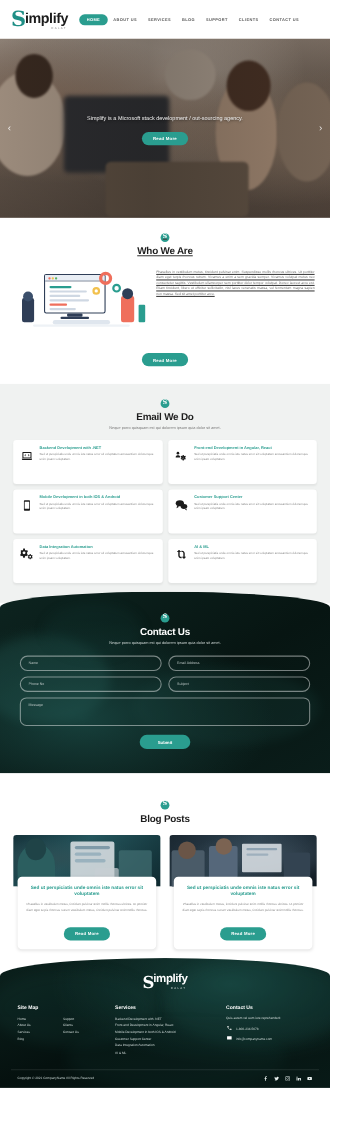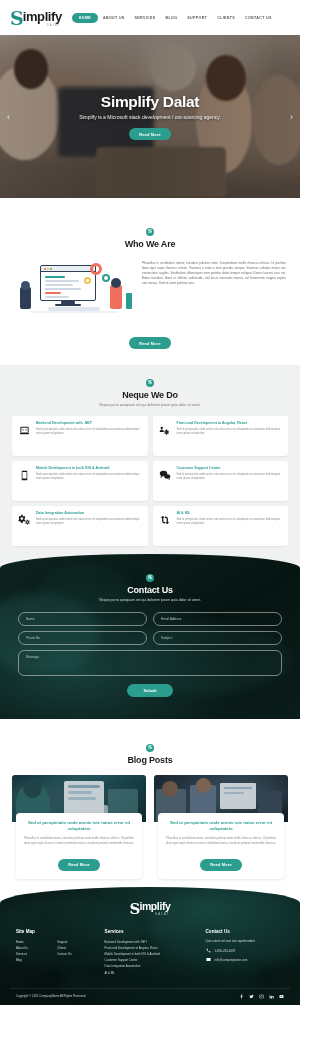--- a/index.html
+++ b/index.html
@@ -90,21 +90,21 @@
   }
   .sec-title {
     text-align:center; font-size:9px; font-weight:700; color:#1d1d1d;
     letter-spacing:-0.2px;
   }
   .sec-sub {
     text-align:center; font-size:3.5px; color:#7a7a7a; margin-top:3px;
   }
 
   
-  .who { background:#fff; padding:30px 14px 16px; }
+  .who { background:#fff; padding:14px 14px 16px;text-decoration:underline; }
   .who-body { display:flex; gap:8px; align-items:flex-start; margin-top:10px; }
   .who-illu { width:120px; height:62px; position:relative; flex:0 0 120px; }
   .who-text { flex:1; padding-top:2px; }
   .who-text p {
     font-size:3.1px; line-height:1.62; color:#6f6f6f; text-align:justify;
   }
   .who-btn-wrap { text-align:center; margin-top:9px; }
 
   
   .il { position:absolute; }
@@ -257,21 +257,20 @@
       <div class="hf" style="left:196px; top:34px; width:56px; height:104px; background:#b99c84;"></div>
       <div class="hf" style="left:206px; top:20px; width:40px; height:46px; background:#4a3124;"></div>
       <div class="hf" style="left:252px; top:40px; width:54px; height:90px; background:#8e7a68;"></div>
       <div class="hf" style="left:150px; top:10px; width:46px; height:46px; background:#c3b4a5;"></div>
       <div class="hf" style="left:96px; top:112px; width:130px; height:50px; background:#6b5b4c; border-radius:5px;"></div>
     </div>
     <div class="hero-shade"></div>
     <div class="hero-arrow left">‹</div>
     <div class="hero-arrow right">›</div>
     <div class="hero-inner">
-      <div class="hero-title">Simplify Dalat</div>
       <div class="hero-sub">Simplify is a Microsoft stack development / out-sourcing agency.</div>
       <button class="btn-teal">Read More</button>
     </div>
   </div>
 
   <div class="who">
     <div class="sec-badge">S</div>
     <div class="sec-title">Who We Are</div>
     <div class="who-body">
       <div class="who-illu">
@@ -304,21 +303,21 @@
         <p>Phasellus in vestibulum metus, tincidunt pulvinar enim. Suspendisse mollis rhoncus ultrices. Ut porttitor diam eget turpis rhoncus rutrum. Vivamus a enim a sem gravida semper. Vivamus volutpat metus nec consectetur sagittis. Vestibulum ullamcorper sem porttitor dolor tempor volutpat. Donec laoreet arcu est. Etiam tincidunt, libero ut efficitur sollicitudin, nisl lacus venenatis massa, vel fermentum magna sapien non massa. Sed sit amet porttitor arcu.</p>
       </div>
     </div>
     <div class="who-btn-wrap">
       <button class="btn-teal">Read More</button>
     </div>
   </div>
 
   <div class="what">
     <div class="sec-badge">S</div>
-    <div class="sec-title">Neque We Do</div>
+    <div class="sec-title">Email We Do</div>
     <div class="sec-sub">Neque porro quisquam est qui dolorem ipsum quia dolor sit amet.</div>
     <div class="cards">
 
       <div class="card">
         <div class="card-icon">
           <svg viewBox="0 0 24 24" width="11" height="11" fill="currentColor">
               <path d="M4 4h16a1 1 0 0 1 1 1v11H3V5a1 1 0 0 1 1-1zm1 2v9h14V6H5zM2 17h20v1.5a1.5 1.5 0 0 1-1.5 1.5h-17A1.5 1.5 0 0 1 2 18.5V17z"></path>
               <path d="M9.2 8.4 7 10.6l2.2 2.2.8-.9-1.3-1.3 1.3-1.3-.8-.9zm5.6 0-.8.9 1.3 1.3-1.3 1.3.8.9L17 10.6l-2.2-2.2z"></path>
             </svg>
         </div>

